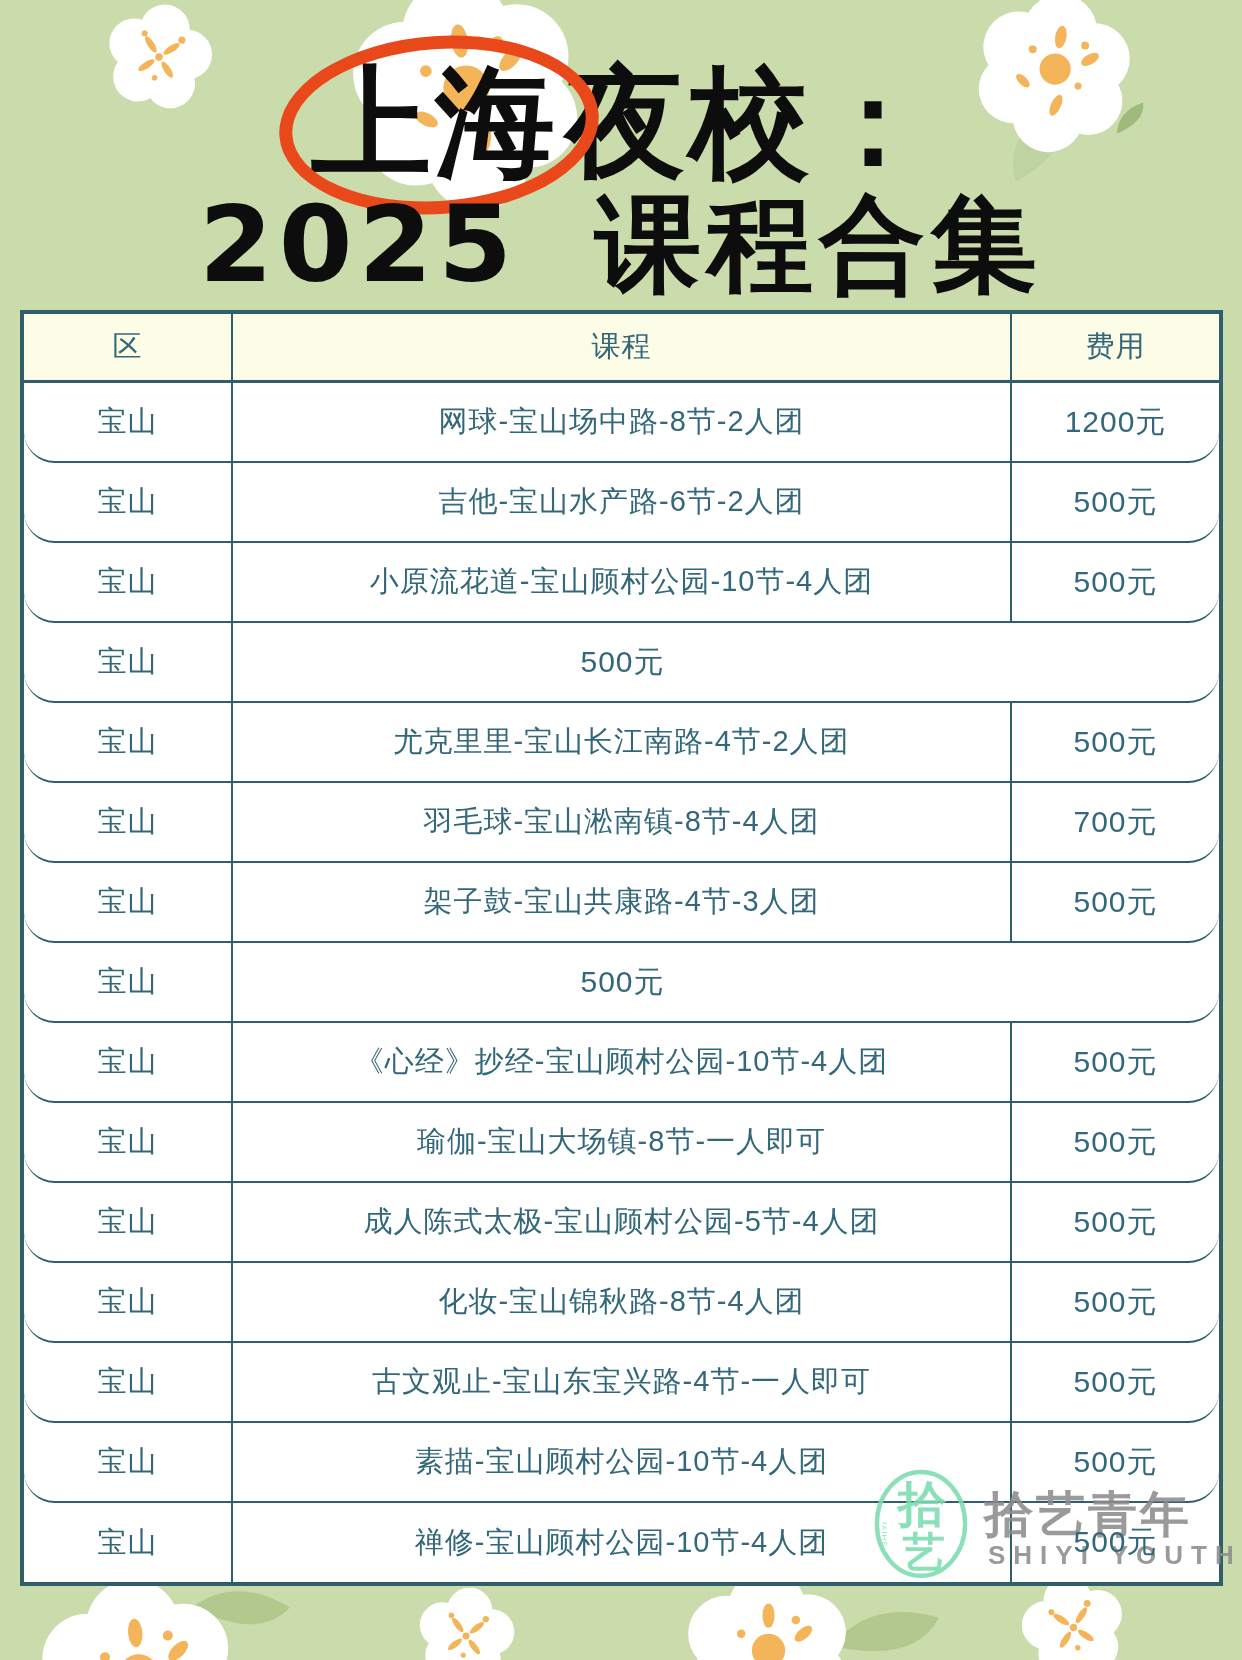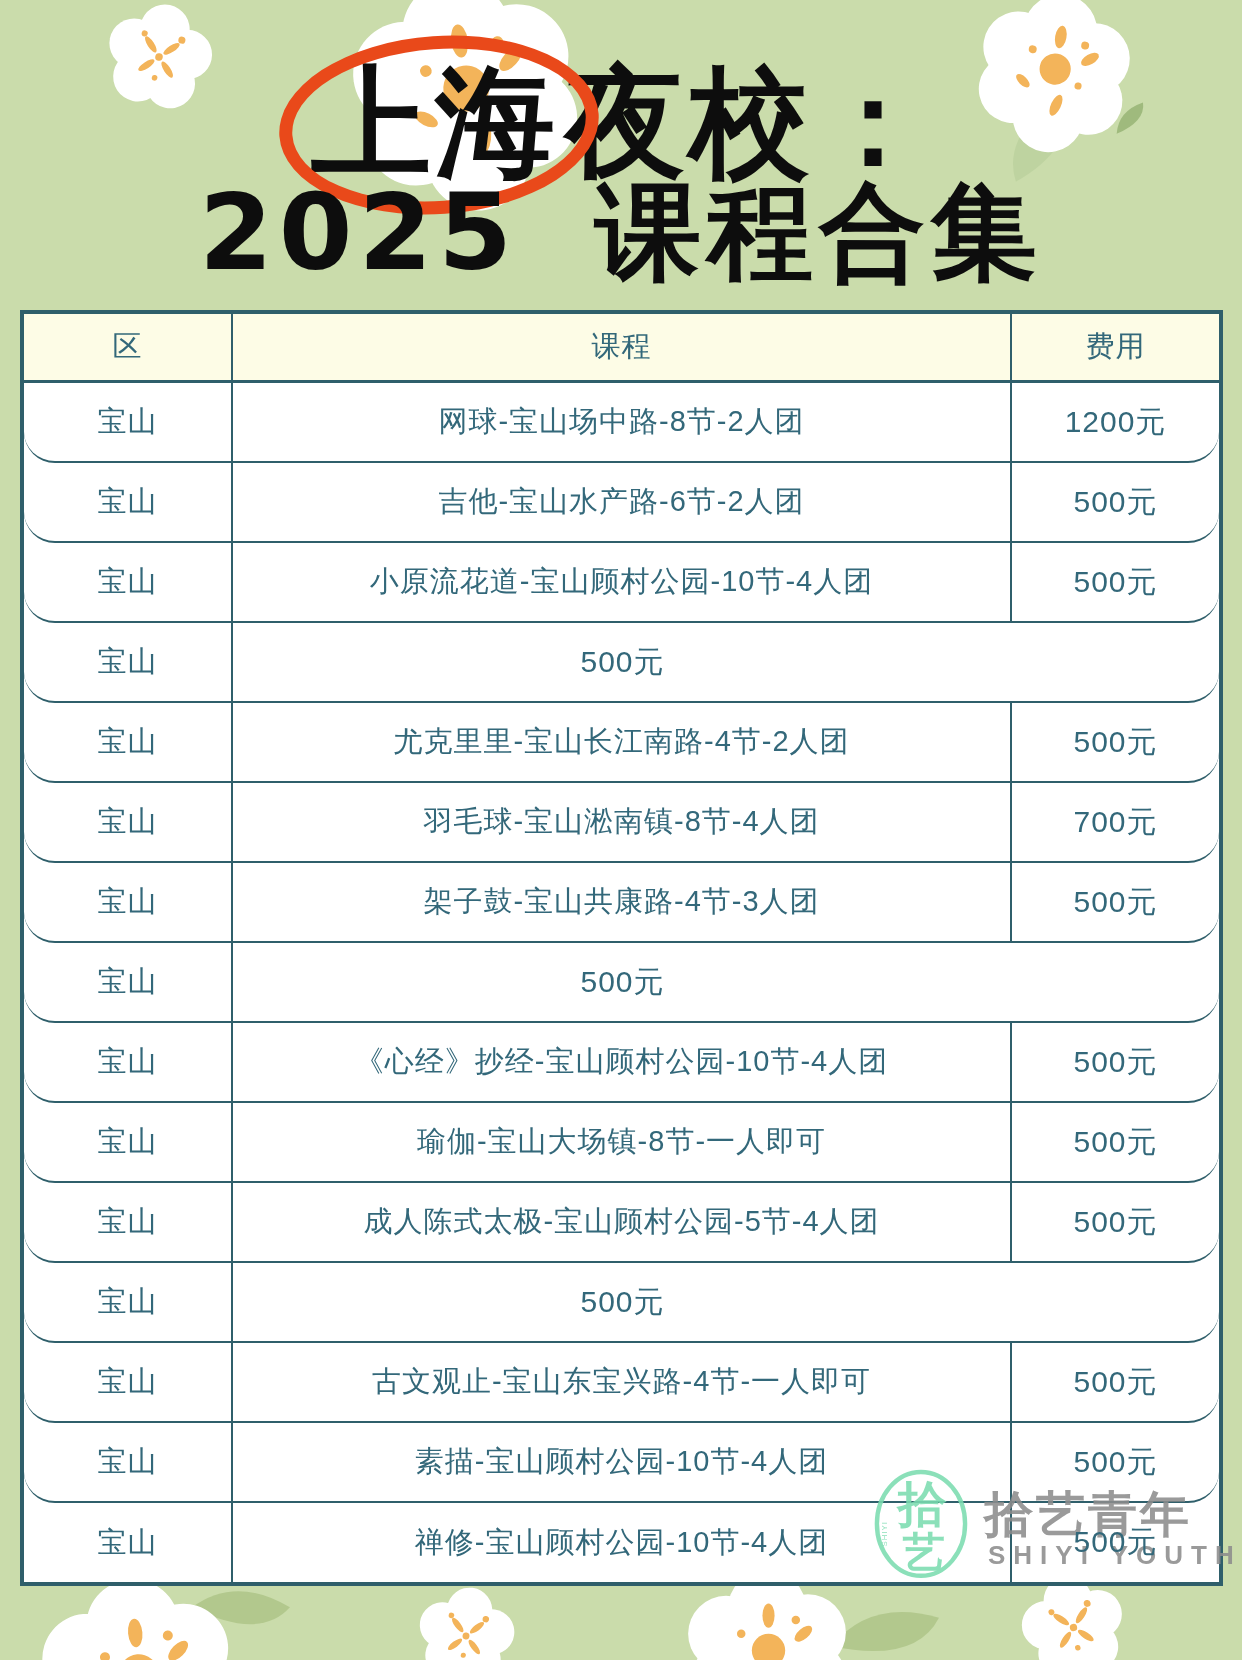--- a/index.html
+++ b/index.html
@@ -26,21 +26,21 @@
   }
   .circled{position:relative;display:inline-block;padding:0 6px;margin-top:32px;}
   .circled::after{
     content:'';
     position:absolute;left:-26px;right:-34px;top:-12px;bottom:-16px;
     border:13px solid var(--c-circle-accent,#e9491a);
     border-radius:50%;
     transform:rotate(-4deg);
   }
   .title-line2{
-    position:absolute;left:0;top:172px;width:100%;
+    position:absolute;left:0;top:184px;width:100%;
     text-align:center;
     font-family:"DejaVu Sans",sans-serif;
     font-weight:900;
     font-size:106px;line-height:1.15;
     color:var(--c-title-text,#0d0d0d);
     letter-spacing:6px;
     word-spacing:34px;
     z-index:2;
   }
   
@@ -418,20 +418,23 @@
         <div class="cell course b-r">
           <span class="cell-text">成人陈式太极-宝山顾村公园-5节-4人团</span>
         </div>
         <div class="cell fee">
           <span class="cell-text">500元</span>
         </div>
       </div>
       <div class="t-row">
         <div class="cell district b-r">
           <span class="cell-text">宝山</span>
+        </div>
+        <div class="cell course b-r">
+          <span class="cell-text">化妆-宝山锦秋路-8节-4人团</span>
         </div>
         <div class="cell fee">
           <span class="cell-text">500元</span>
         </div>
       </div>
       <div class="t-row">
         <div class="cell district b-r">
           <span class="cell-text">宝山</span>
         </div>
         <div class="cell course b-r">

